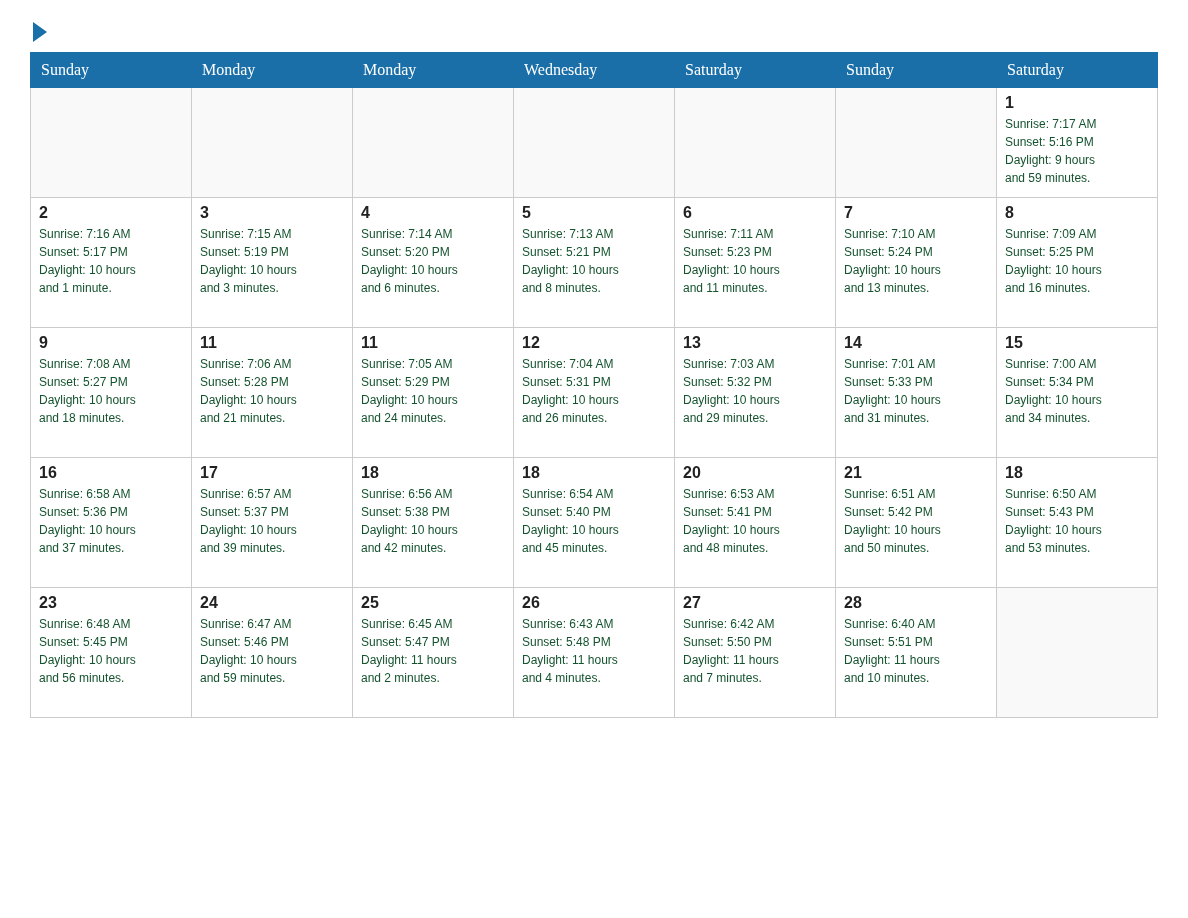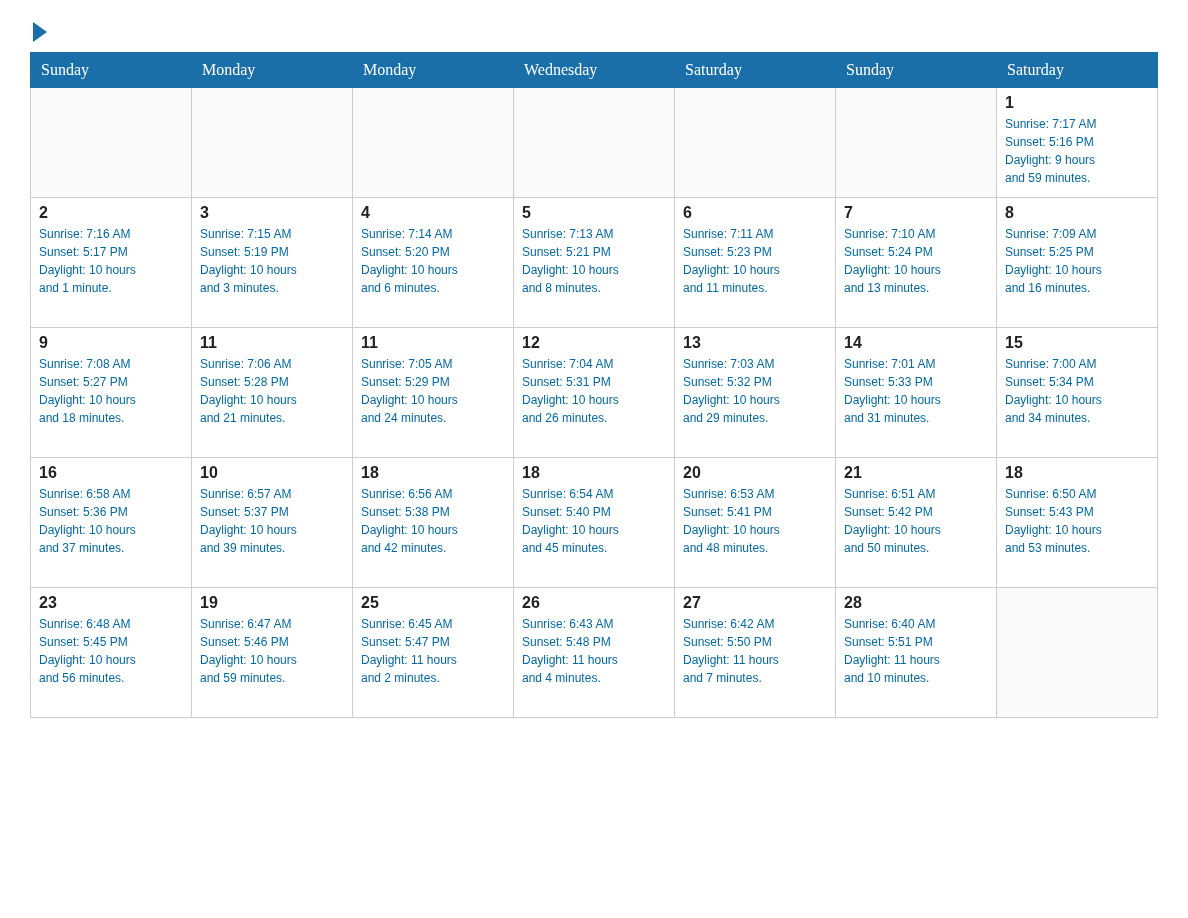--- a/index.html
+++ b/index.html
@@ -91,21 +91,21 @@
     }
     .day-number {
       font-size: 16px;
       font-weight: bold;
       color: #222;
       margin-bottom: 3px;
       display: block;
     }
     .day-info {
       font-size: 12px;
-      color: #0369a1;
+      color: #14532d;
       line-height: 1.5;
     }
     .top-row td {
       height: 110px;
     }
   </style>
 </head>
 <body>
 
 <div class="header">
@@ -206,21 +206,21 @@
           <span class="day-number">15</span>
           <div class="day-info">Sunrise: 7:00 AM<br>Sunset: 5:34 PM<br>Daylight: 10 hours<br>and 34 minutes.</div>
         </td>
       </tr>
       <tr>
         <td>
           <span class="day-number">16</span>
           <div class="day-info">Sunrise: 6:58 AM<br>Sunset: 5:36 PM<br>Daylight: 10 hours<br>and 37 minutes.</div>
         </td>
         <td>
-          <span class="day-number">10</span>
+          <span class="day-number">17</span>
           <div class="day-info">Sunrise: 6:57 AM<br>Sunset: 5:37 PM<br>Daylight: 10 hours<br>and 39 minutes.</div>
         </td>
         <td>
           <span class="day-number">18</span>
           <div class="day-info">Sunrise: 6:56 AM<br>Sunset: 5:38 PM<br>Daylight: 10 hours<br>and 42 minutes.</div>
         </td>
         <td>
           <span class="day-number">18</span>
           <div class="day-info">Sunrise: 6:54 AM<br>Sunset: 5:40 PM<br>Daylight: 10 hours<br>and 45 minutes.</div>
         </td>
@@ -236,21 +236,21 @@
           <span class="day-number">18</span>
           <div class="day-info">Sunrise: 6:50 AM<br>Sunset: 5:43 PM<br>Daylight: 10 hours<br>and 53 minutes.</div>
         </td>
       </tr>
       <tr>
         <td>
           <span class="day-number">23</span>
           <div class="day-info">Sunrise: 6:48 AM<br>Sunset: 5:45 PM<br>Daylight: 10 hours<br>and 56 minutes.</div>
         </td>
         <td>
-          <span class="day-number">19</span>
+          <span class="day-number">24</span>
           <div class="day-info">Sunrise: 6:47 AM<br>Sunset: 5:46 PM<br>Daylight: 10 hours<br>and 59 minutes.</div>
         </td>
         <td>
           <span class="day-number">25</span>
           <div class="day-info">Sunrise: 6:45 AM<br>Sunset: 5:47 PM<br>Daylight: 11 hours<br>and 2 minutes.</div>
         </td>
         <td>
           <span class="day-number">26</span>
           <div class="day-info">Sunrise: 6:43 AM<br>Sunset: 5:48 PM<br>Daylight: 11 hours<br>and 4 minutes.</div>
         </td>

